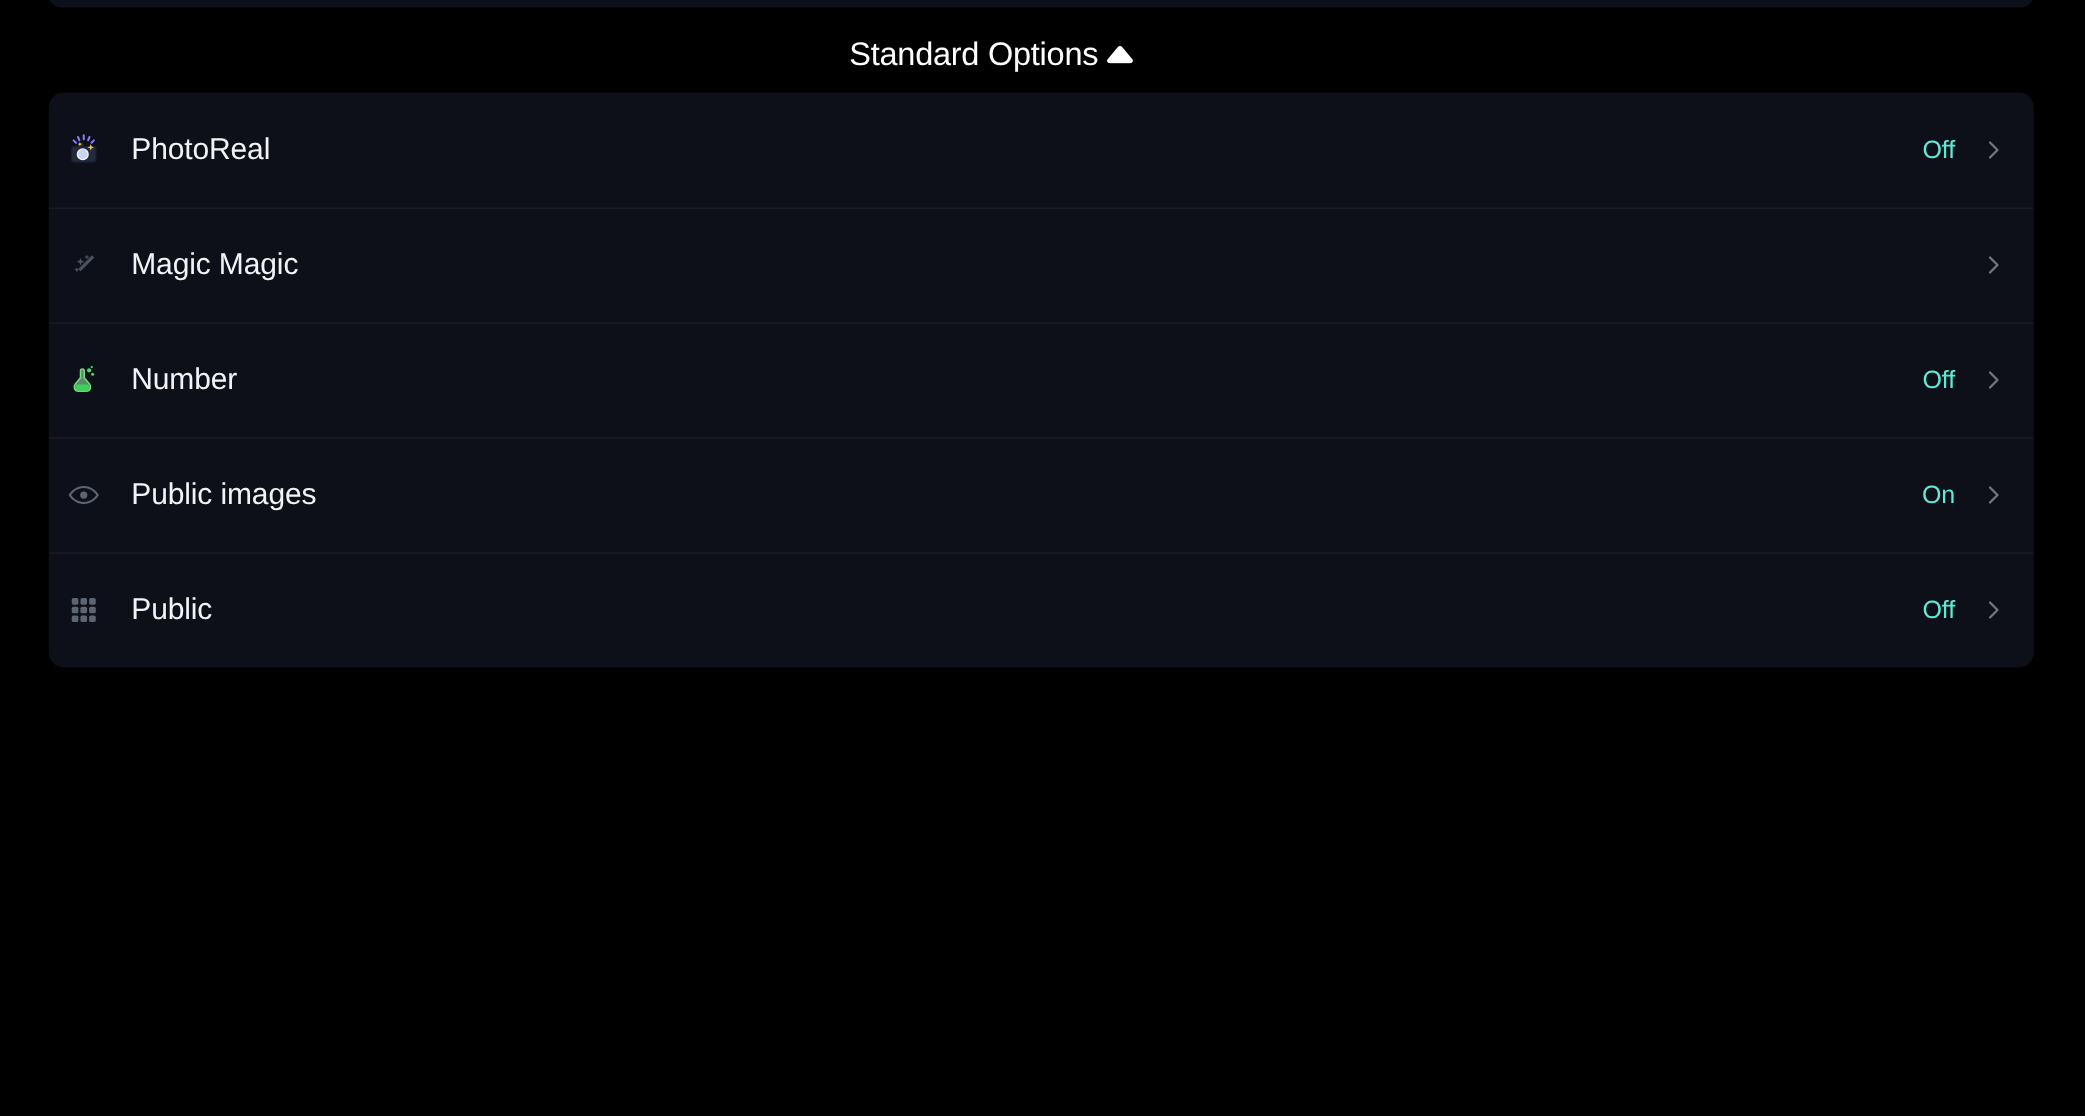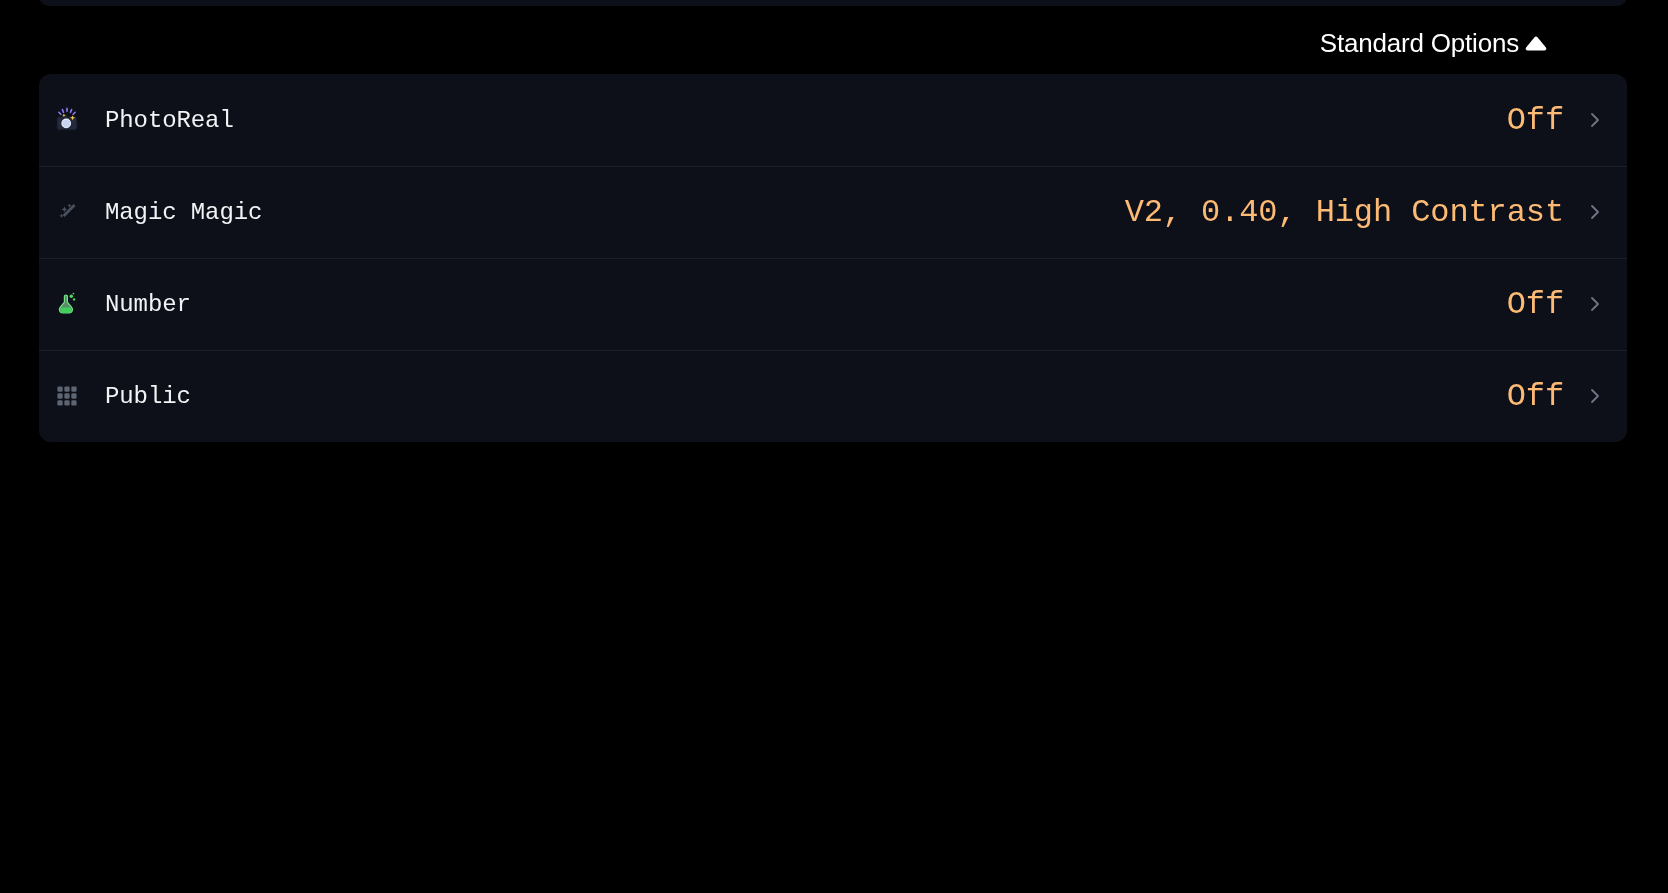--- a/index.html
+++ b/index.html
@@ -17,21 +17,21 @@
     width:1588px; height:20px;
     background:#0d1019;
     border-radius:12px;
   }
 
   
   .section-header {
     position:absolute;
     left:39px; top:22px;
     width:1588px; height:42px;
-    display:flex; align-items:center; justify-content:flex-end;
+    display:flex; align-items:center; justify-content:center;
   }
   .section-title {
     font-size:26px;
     color:#ffffff;
     letter-spacing:-0.2px;
     line-height:1;
     white-space:nowrap;
   }
   .collapse-toggle {
     width:34px; height:34px;
@@ -51,21 +51,20 @@
     overflow:hidden;
   }
 
   .option-row {
     height:92px;
     display:flex;
     align-items:center;
     padding:0 18px 0 13px;
     cursor:pointer;
     position:relative;
-    font-family:Liberation Mono, monospace;
   }
   .option-row + .option-row::before {
     content:"";
     position:absolute;
     left:0; right:0; top:0;
     height:1px;
     background:#1b1f28;
   }
 
   .row-icon {
@@ -80,22 +79,22 @@
     font-size:24px;
     color:#f2f3f5;
     margin-left:23px;
     letter-spacing:-0.1px;
     white-space:nowrap;
   }
 
   .row-spacer { flex:1 1 auto; }
 
   .row-value {
-    font-size:32px;
-    color:#fdba74;
+    font-size:20px;
+    color:#5eead4;
     letter-spacing:-0.1px;
     white-space:nowrap;
   }
 
   .row-chevron {
     width:28px; height:28px;
     margin-left:17px;
     display:flex; align-items:center; justify-content:center;
     flex:0 0 28px;
     color:#6f7682;
@@ -145,21 +144,20 @@
     <span class="row-icon">
       <svg width="26" height="26" viewBox="0 0 26 26" fill="none">
         <path d="M21.6 6.1l-11 11 1.9 1.9 11-11z" fill="#4a505e" transform="translate(-2,-1)"></path>
         <path d="M10.4 7.2l.85 2.25 2.25.85-2.25.85-.85 2.25-.85-2.25-2.25-.85 2.25-.85z" fill="#4a505e"></path>
         <path d="M15.5 4.4l.6 1.6 1.6.6-1.6.6-.6 1.6-.6-1.6-1.6-.6 1.6-.6z" fill="#4a505e"></path>
         <path d="M7.5 14.6l.6 1.6 1.6.6-1.6.6-.6 1.6-.6-1.6-1.6-.6 1.6-.6z" fill="#4a505e"></path>
       </svg>
     </span>
     <span class="row-label">Magic Magic</span>
     <span class="row-spacer"></span>
-    <span class="row-value">V2, 0.40, High Contrast</span>
     <span class="row-chevron">
       <svg width="20" height="20" viewBox="0 0 20 20" fill="none">
         <path d="M7 4l6 6-6 6" stroke="currentColor" stroke-width="1.8" stroke-linecap="round" stroke-linejoin="round"></path>
       </svg>
     </span>
   </div>
 
   <div class="option-row">
     <span class="row-icon">
       <svg width="26" height="26" viewBox="0 0 26 26" fill="none">
@@ -175,20 +173,36 @@
     <span class="row-label">Number</span>
     <span class="row-spacer"></span>
     <span class="row-value">Off</span>
     <span class="row-chevron">
       <svg width="20" height="20" viewBox="0 0 20 20" fill="none">
         <path d="M7 4l6 6-6 6" stroke="currentColor" stroke-width="1.8" stroke-linecap="round" stroke-linejoin="round"></path>
       </svg>
     </span>
   </div>
 
+  <div class="option-row">
+    <span class="row-icon">
+      <svg width="26" height="26" viewBox="0 0 26 26" fill="none">
+        <path d="M1.8 13S5.6 6.6 13 6.6 24.2 13 24.2 13 20.4 19.4 13 19.4 1.8 13 1.8 13z" stroke="currentColor" stroke-width="1.7" stroke-linejoin="round"></path>
+        <circle cx="13" cy="13" r="2.9" fill="currentColor"></circle>
+      </svg>
+    </span>
+    <span class="row-label">Public images</span>
+    <span class="row-spacer"></span>
+    <span class="row-value">On</span>
+    <span class="row-chevron">
+      <svg width="20" height="20" viewBox="0 0 20 20" fill="none">
+        <path d="M7 4l6 6-6 6" stroke="currentColor" stroke-width="1.8" stroke-linecap="round" stroke-linejoin="round"></path>
+      </svg>
+    </span>
+  </div>
 
 
 
 
   <div class="option-row">
     <span class="row-icon">
       <svg width="26" height="26" viewBox="0 0 26 26" fill="none">
         <g fill="currentColor">
           <rect x="3.4" y="3.4" width="5.3" height="5.3" rx="1.3"></rect>
           <rect x="10.35" y="3.4" width="5.3" height="5.3" rx="1.3"></rect>

